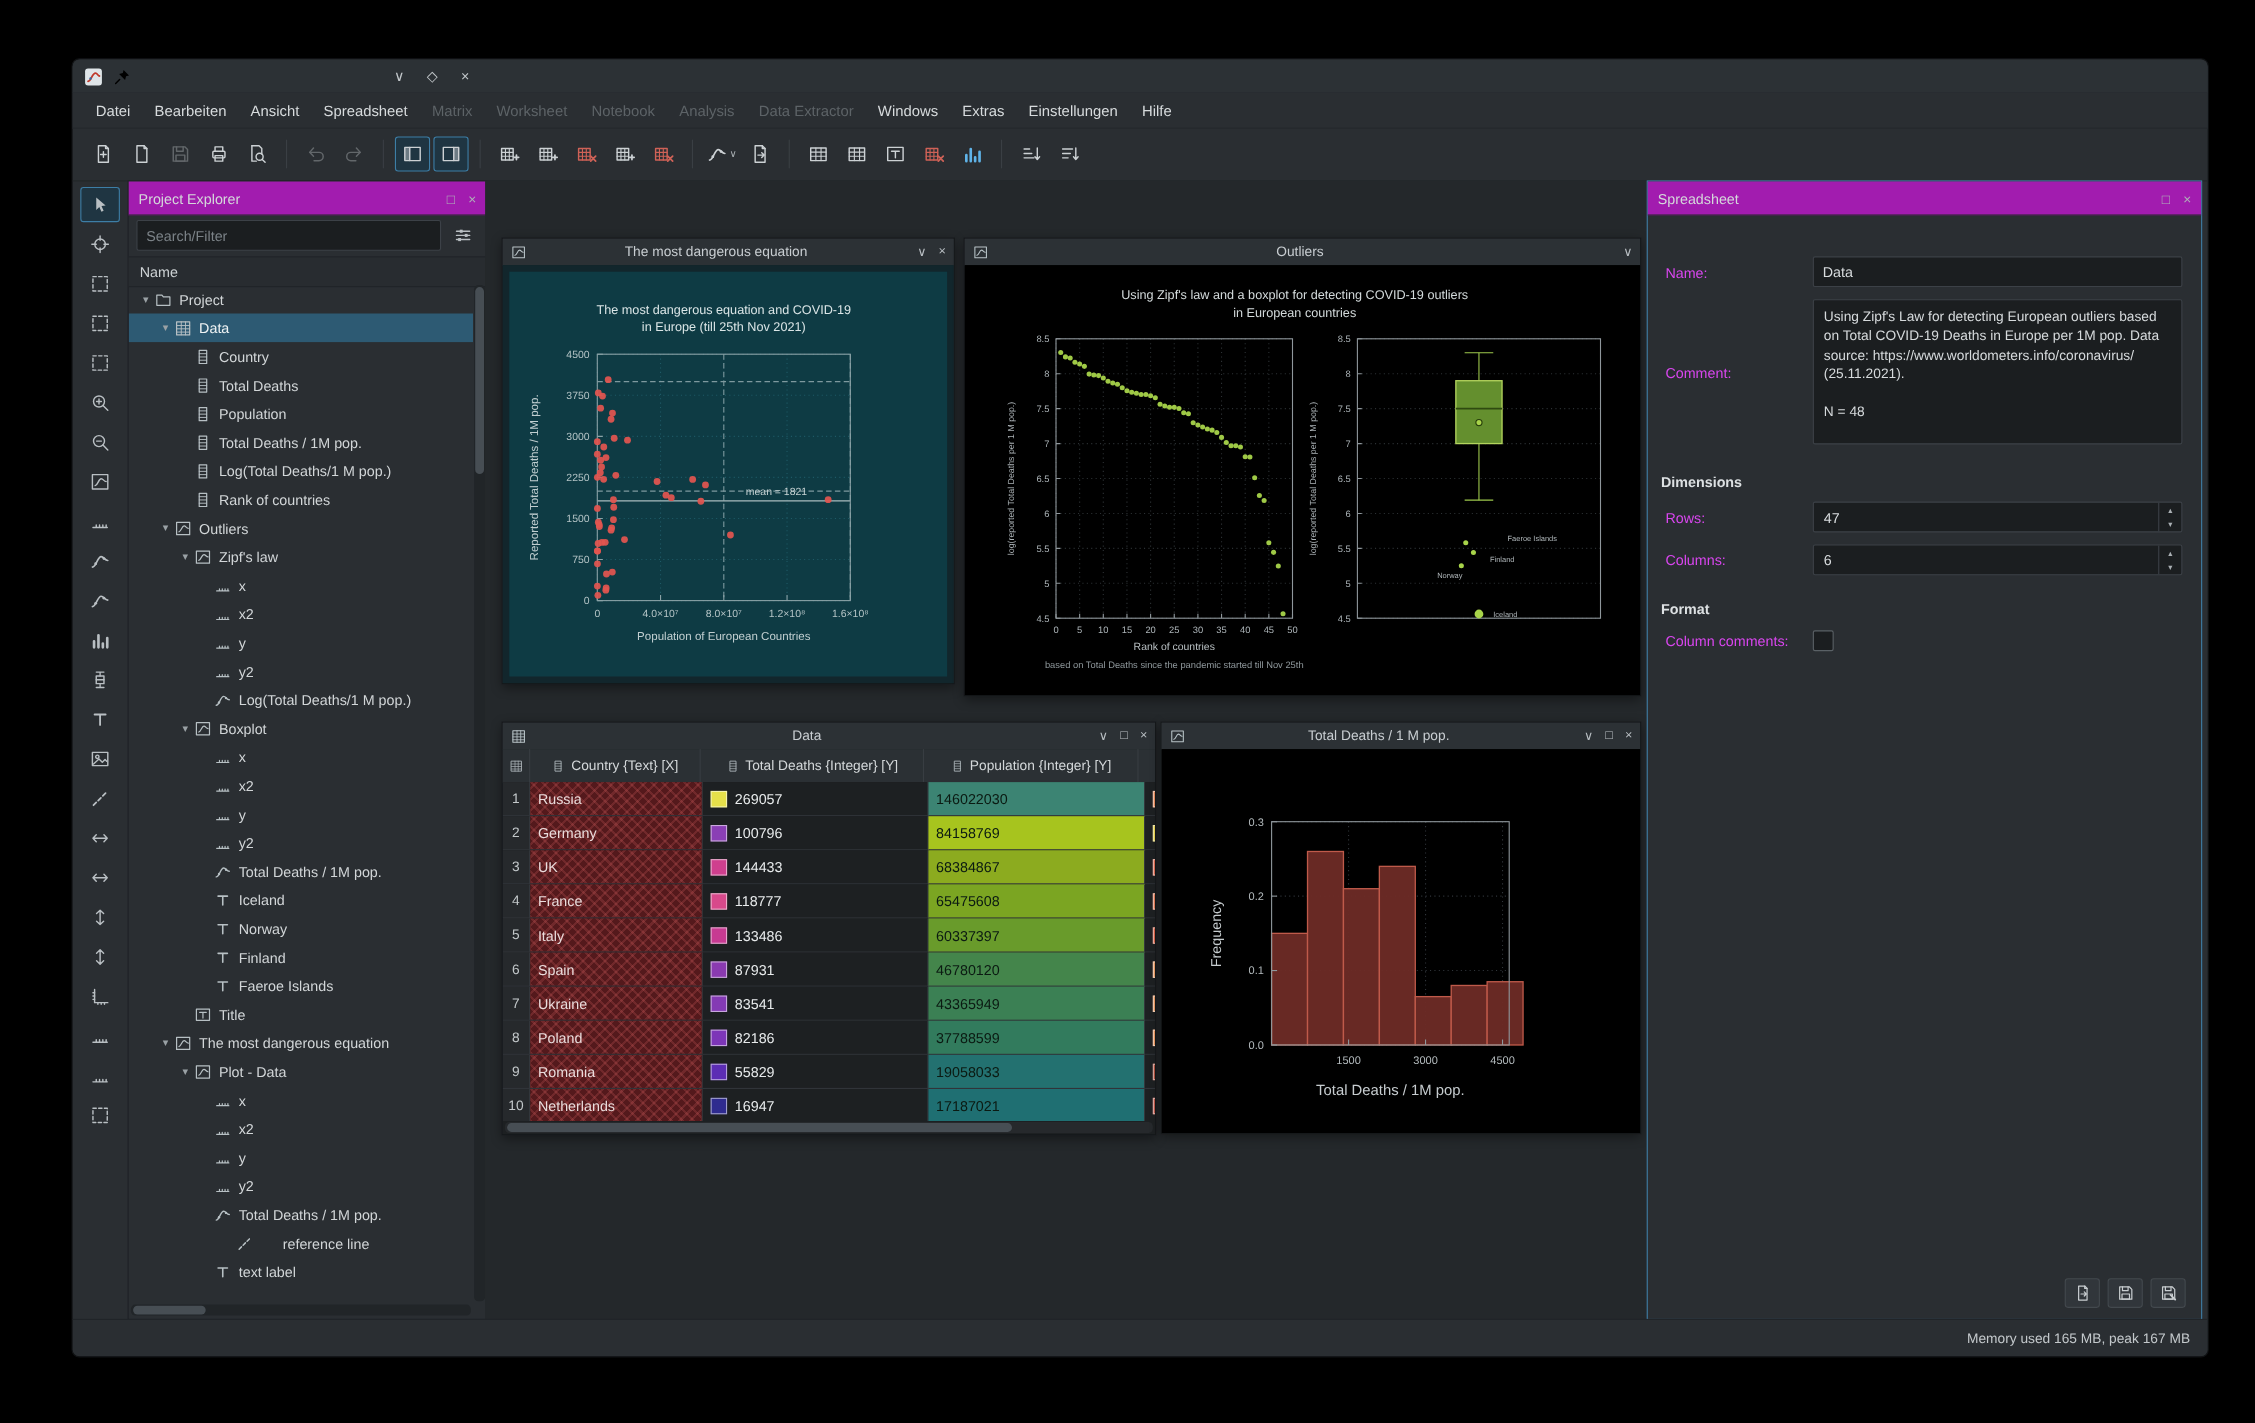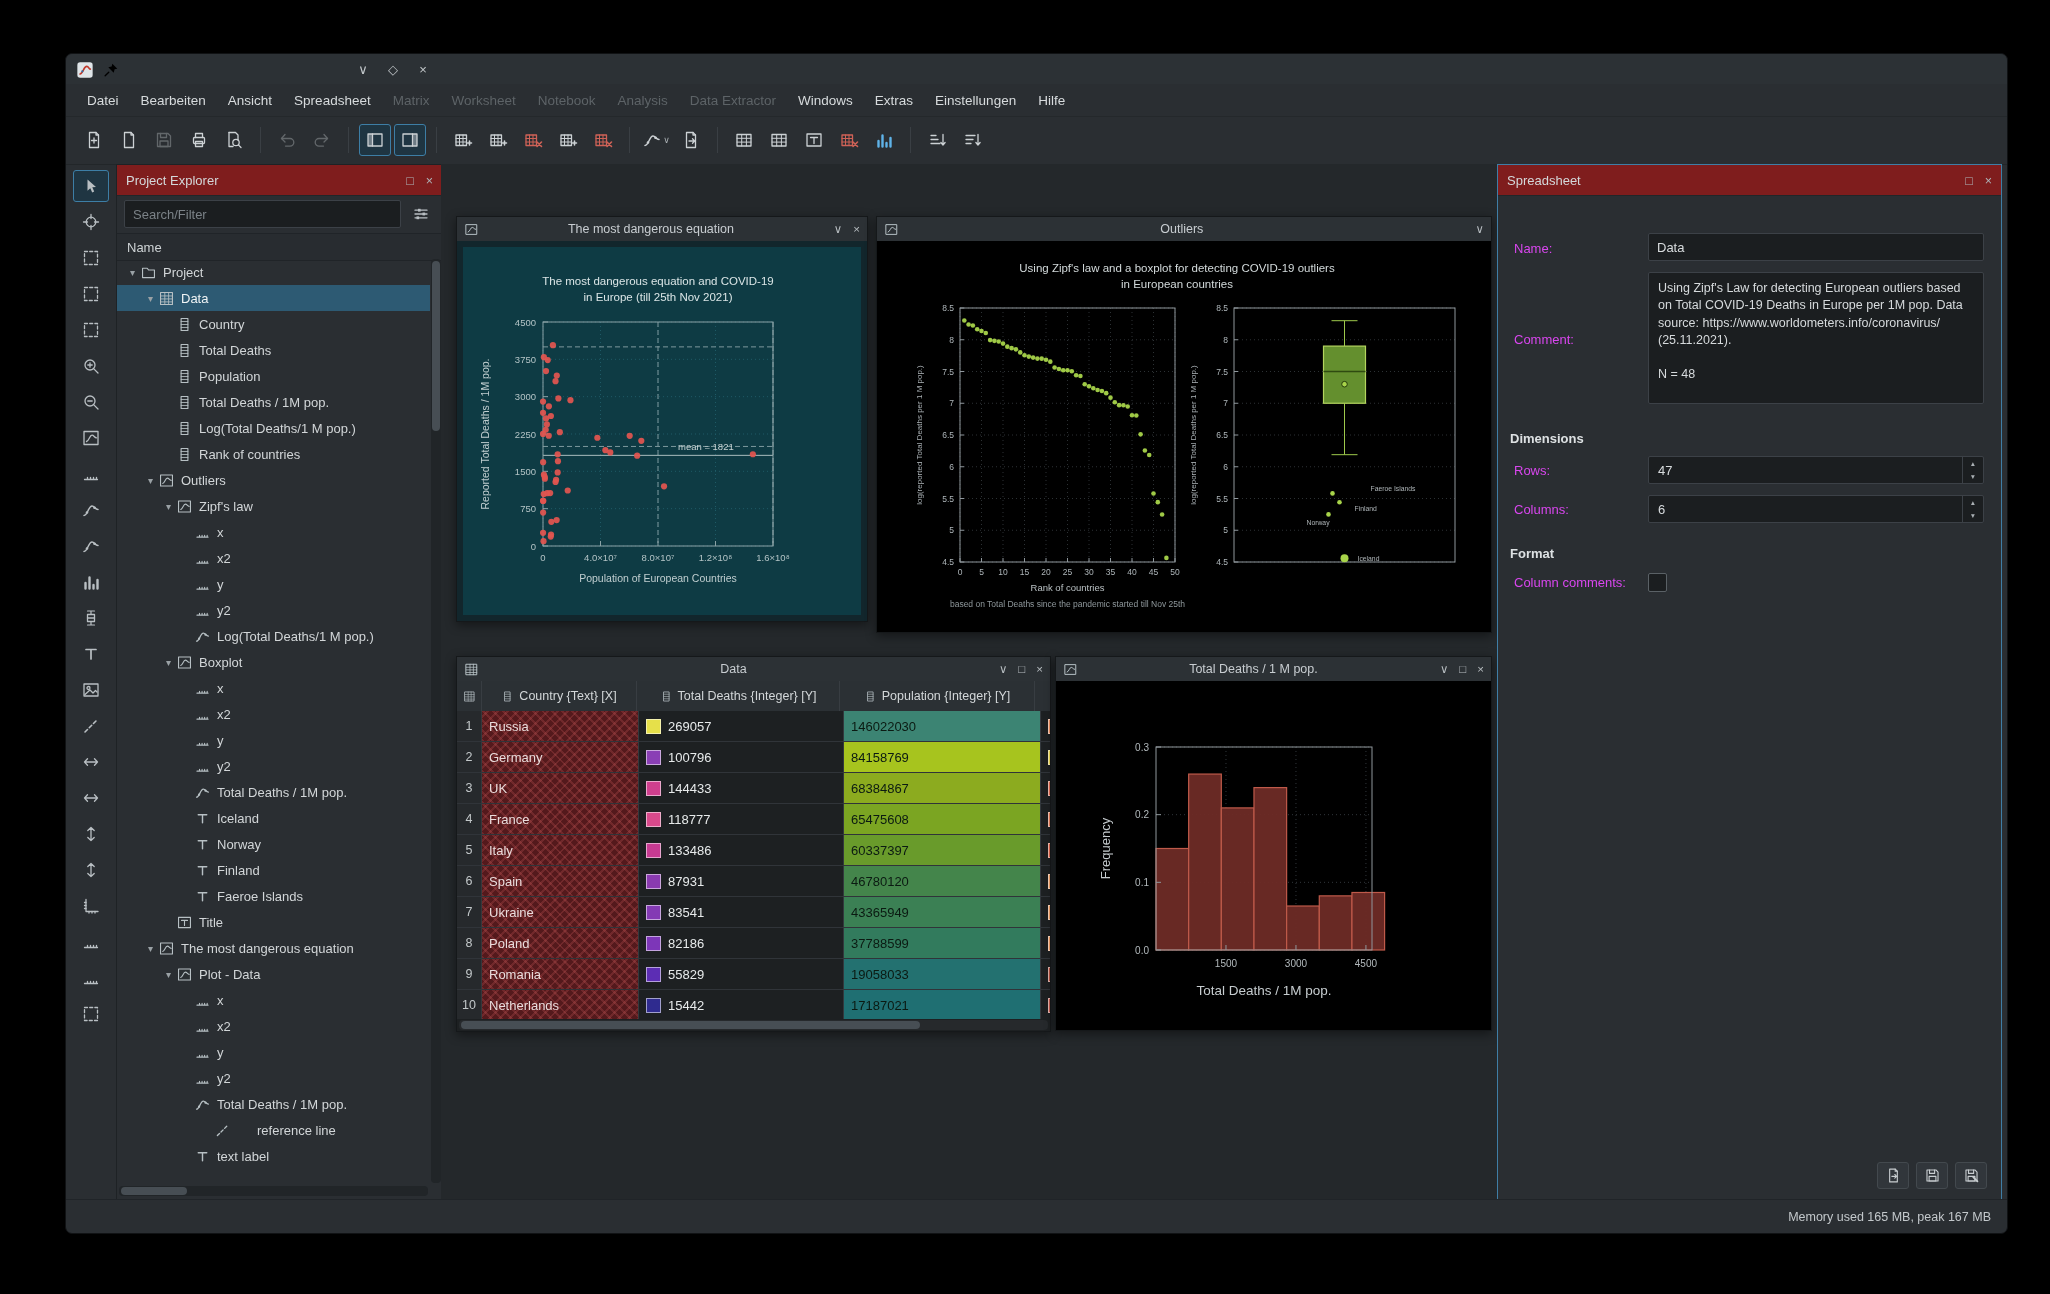--- a/index.html
+++ b/index.html
@@ -35,21 +35,21 @@
   .ic{width:20px;height:20px;fill:none;stroke:currentColor;stroke-width:1.3;stroke-linecap:round;stroke-linejoin:round;}
   
   .main{position:absolute;left:0;top:110px;right:0;bottom:33px;}
   .strip{position:absolute;left:0;top:0;width:50px;bottom:0;display:flex;flex-direction:column;
          align-items:center;padding-top:6px;gap:4px;}
   .strip-btn{width:36px;height:32px;border-radius:3px;border:1px solid transparent;background:transparent;
              display:flex;align-items:center;justify-content:center;color:#b9bfc3;flex:0 0 auto;padding:0;}
   .strip-btn.pressed{background:#1f3542;border-color:#3d7ea6;}
   
   .dock{position:absolute;background:#2a2e32;border:1px solid #1e2225;}
-  .dock-head{height:30px;display:flex;align-items:center;padding:0 9px;background:#7f1d1d;
+  .dock-head{height:30px;display:flex;align-items:center;padding:0 9px;background:#a21caf;
              border-bottom:1px solid #222629;color:#d4d8da;font-size:13px;justify-content:center;}
   .dock-head .spacer{flex:1;}
   .dock-ctl{color:#aeb4b8;font-size:12.5px;margin-left:12px;}
   .explorer{left:50px;top:0;width:325px;bottom:0;}
   .search-row{position:absolute;left:0;top:30px;right:0;height:38px;display:flex;align-items:center;padding:0 7px;gap:6px;}
   .search-input{flex:1;height:26px;background:#1b1e20;border:1px solid #3c4147;border-radius:2px;
                 color:#cfd4d6;font-size:13px;padding:0 8px;outline:none;font-family:inherit;}
   .search-input::placeholder{color:#7b8287;}
   .filter-btn{width:28px;height:26px;display:flex;align-items:center;justify-content:center;color:#b9bfc3;
               background:transparent;border:1px solid transparent;border-radius:2px;padding:0;}
@@ -1278,21 +1278,21 @@
                   <div class="gc pop" style="width: 182px; background: rgb(35, 113, 112);">19058033</div>
                   <div class="gc c4" style="width: 56px;">
                     <span class="swatch" style="background: rgb(177, 79, 61);"></span>
                   </div>
                 </div>
                 <div class="grid-row">
                   <div class="gc num" style="width: 24px;">10</div>
                   <div class="gc country" style="width: 142px;">Netherlands</div>
                   <div class="gc deaths" style="width: 190px;">
                     <span class="swatch" style="background: rgb(47, 43, 143);"></span>
-                    <span>15442</span>
+                    <span>16947</span>
                   </div>
                   <div class="gc pop" style="width: 182px; background: rgb(31, 111, 114);">17187021</div>
                   <div class="gc c4" style="width: 56px;">
                     <span class="swatch" style="background: rgb(194, 88, 74);"></span>
                   </div>
                 </div>
               </div>
             <div class="dw-hscroll">
               <div class="dw-hhandle"></div>
             </div>

